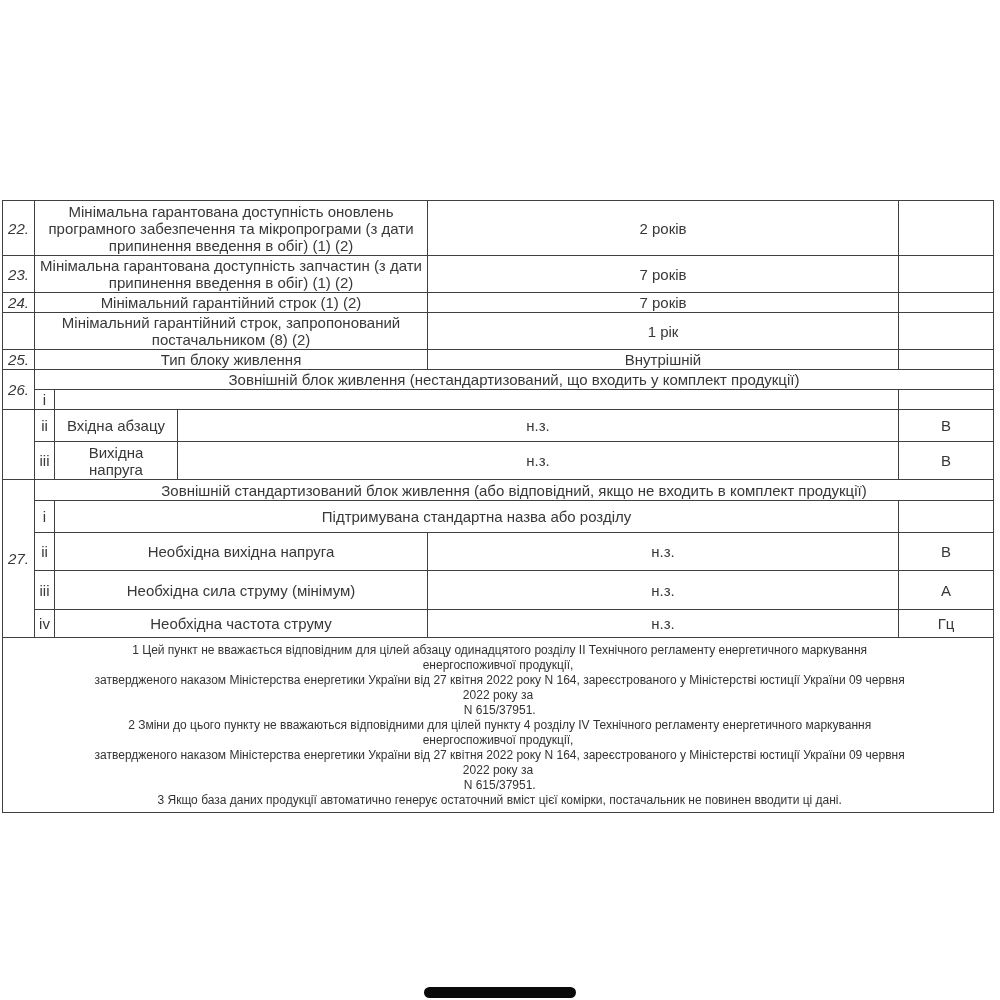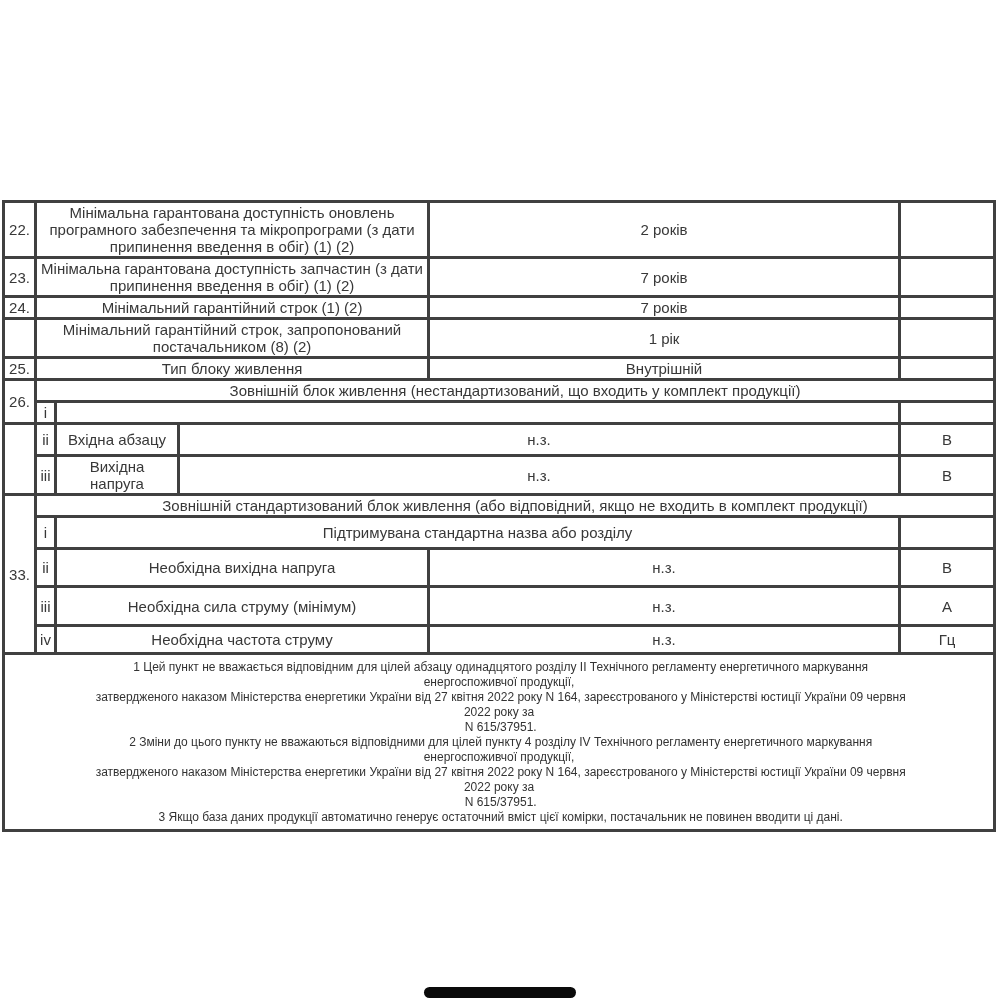--- a/index.html
+++ b/index.html
@@ -4,27 +4,27 @@
 <style>
   html,body{margin:0;padding:0;background:#ffffff;}
   body{font-family:"Liberation Sans",sans-serif;color:#383838;}
   .page{position:relative;width:1000px;height:1000px;background:#ffffff;overflow:hidden;}
   table.spec{
     position:absolute;left:2px;top:200px;width:991px;
     border-collapse:collapse;table-layout:fixed;
     font-size:15px;line-height:17px;color:#383838;
   }
   table.spec td{
-    border:3px solid #404040;
+    border:1px solid #404040;
     padding:1px 2px;
     text-align:center;
     vertical-align:middle;
     overflow:hidden;
   }
-  td.numcell{padding:1px 0;}
+  td.numcell{padding:1px 0;font-style:italic;}
   td.unitcell{vertical-align:top;padding-top:2px;}
   td.prewrap{white-space:pre-line;margin-left:21px;}
   tr.h-r22{height:55px}
   tr.h-r23{height:37px}
   tr.h-r24{height:16px}
   tr.h-rsup{height:36px}
   tr.h-r25{height:17px}
   tr.h-s26h{height:18px}
   tr.h-s26i{height:17px}
   tr.h-s26ii{height:32px}
@@ -117,21 +117,21 @@
 
     <tr class="h-s26iii">
       <td>iii</td>
       <td class="prewrap">Вихідна
 напруга</td>
       <td colspan="2">н.з.</td>
       <td class="unitcell">В</td>
     </tr>
 
     <tr class="h-s27h">
-      <td class="numcell" rowspan="5">33.</td>
+      <td class="numcell" rowspan="5">27.</td>
       <td colspan="5">Зовнішній стандартизований блок живлення (або відповідний, якщо не входить в комплект продукції)</td>
     </tr>
 
     <tr class="h-s27i">
       <td>i</td>
       <td colspan="3">Підтримувана стандартна назва або розділу</td>
       <td class="unitcell"></td>
     </tr>
 
     <tr class="h-s27ii">

